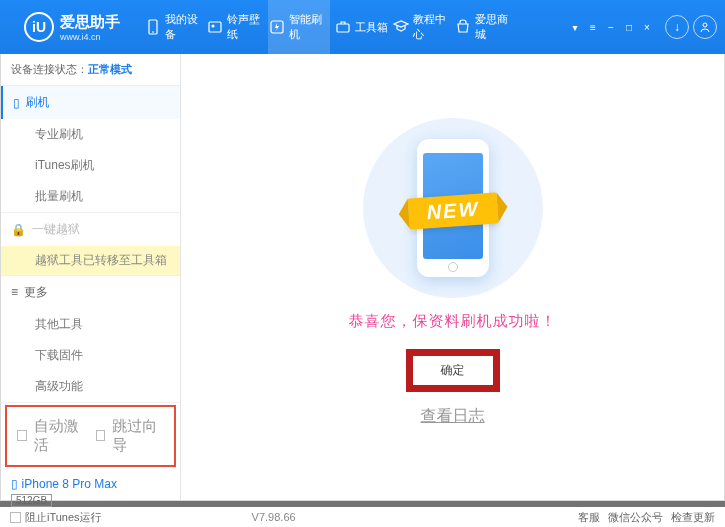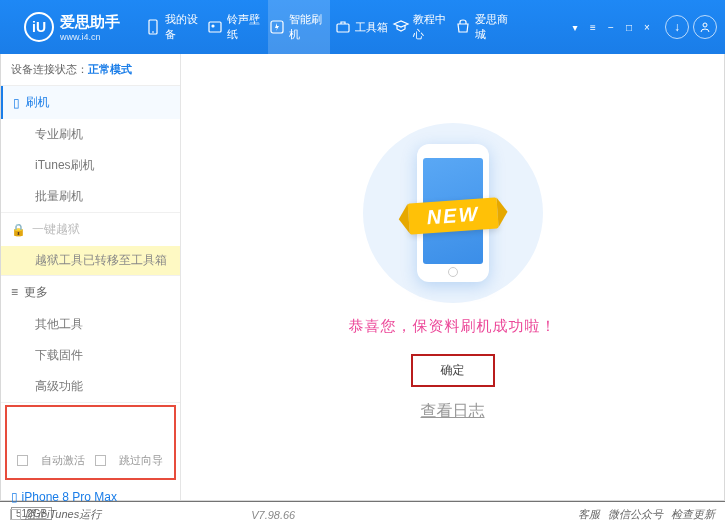--- a/index.html
+++ b/index.html
@@ -25,41 +25,41 @@
 .status-bar { padding: 8px 10px; border-bottom: 1px solid #eee; color: #666; font-size: 11px; }
 .status-val { color: #1a7de8; font-weight: bold; }
 .side-section { border-bottom: 1px solid #f0f0f0; }
 .side-header { padding: 8px 10px; display: flex; align-items: center; gap: 6px; color: #666; cursor: pointer; }
 .side-header.blue { color: #1a7de8; border-left: 2px solid #1a7de8; background: #f5faff; }
 .side-item { padding: 7px 10px 7px 34px; cursor: pointer; color: #777; }
 .side-item.active { background: #1a7de8; color: #fff; }
 .side-item.gray-box { background: #fef9c3; color: #888; line-height: 1.4; padding: 6px 10px 6px 34px; cursor: default; }
 .side-header.locked { color: #bbb; }
 .checkbox-row { padding: 10px; display: flex; gap: 10px; border: 2px solid #e74c3c; margin: 2px 4px; }
-.cb-item { display: flex; align-items: center; gap: 13px; font-size: 11px; color: #999; margin-top: 36px; }
+.cb-item { display: flex; align-items: center; gap: 7px; font-size: 15px; color: #999; }
 .cb-box { width: 11px; height: 11px; border: 1px solid #bbb; }
 .device-info { padding: 8px 10px; margin-top: auto; }
 .device-name { color: #1a7de8; font-size: 12px; display: flex; align-items: center; gap: 4px; }
 .device-badge { display: inline-block; border: 1px solid #999; padding: 0 4px; font-size: 10px; color: #666; margin-top: 3px; }
 
 .main { flex: 1; display: flex; flex-direction: column; align-items: center; justify-content: center; position: relative; }
 .illustration { width: 180px; height: 180px; position: relative; margin-bottom: 14px; margin-top: -10px; }
 .circle-bg { position: absolute; width: 180px; height: 180px; border-radius: 50%; background: #eaf3fd; }
 .phone { position: absolute; left: 50%; top: 50%; transform: translate(-50%,-50%); width: 72px; height: 138px; background: #fff; border-radius: 12px; box-shadow: 0 4px 16px rgba(30,120,220,0.25); }
 .phone-screen { position: absolute; top: 14px; left: 6px; right: 6px; bottom: 18px; background: linear-gradient(160deg,#5aa8f5,#3b8ee8); border-radius: 3px; }
 .phone-btn { position: absolute; bottom: 5px; left: 50%; transform: translateX(-50%); width: 10px; height: 10px; border: 1.5px solid #ccc; border-radius: 50%; }
 .new-banner { position: absolute; left: 50%; top: 52%; transform: translate(-50%,-50%) rotate(-4deg); background: #ffc107; color: #fff; font-weight: bold; font-size: 20px; letter-spacing: 2px; padding: 4px 18px; border-radius: 2px; box-shadow: 0 2px 6px rgba(0,0,0,0.15); font-style: italic; }
 .new-banner::before, .new-banner::after { content: ''; position: absolute; top: 0; width: 0; height: 0; border-top: 15px solid transparent; border-bottom: 15px solid transparent; }
 .new-banner::before { left: -10px; border-right: 10px solid #e6a800; }
 .new-banner::after { right: -10px; border-left: 10px solid #e6a800; }
 .success-msg { font-size: 15px; color: #ec4899; margin-bottom: 18px; letter-spacing: 1px; }
-.ok-btn { padding: 6px 28px; border: 2px solid #b91c1c; background: #fff; font-size: 12px; color: #444; cursor: pointer; margin-bottom: 14px; }
+.ok-btn { padding: 6px 28px; border: 7px solid #b91c1c; background: #fff; font-size: 12px; color: #444; cursor: pointer; margin-bottom: 14px; }
 .log-link { font-size: 16px; color: #999; text-decoration: underline; cursor: pointer; }
 
-.footer { height: 26px; border-top: 1px solid #737373; display: flex; align-items: center; font-size: 11px; color: #666; padding: 0 10px; font-style: italic; }
+.footer { height: 26px; border-top: 6px solid #737373; display: flex; align-items: center; font-size: 11px; color: #666; padding: 0 10px; }
 .footer-left { display: flex; align-items: center; gap: 4px; }
 .footer-right { margin-left: auto; display: flex; gap: 8px; }
 .footer-link { cursor: pointer; }
 .version { margin-left: 150px; color: #888; }
 </style>
 </head>
 <body>
 
 <div class="header">
   <div class="logo-area">

